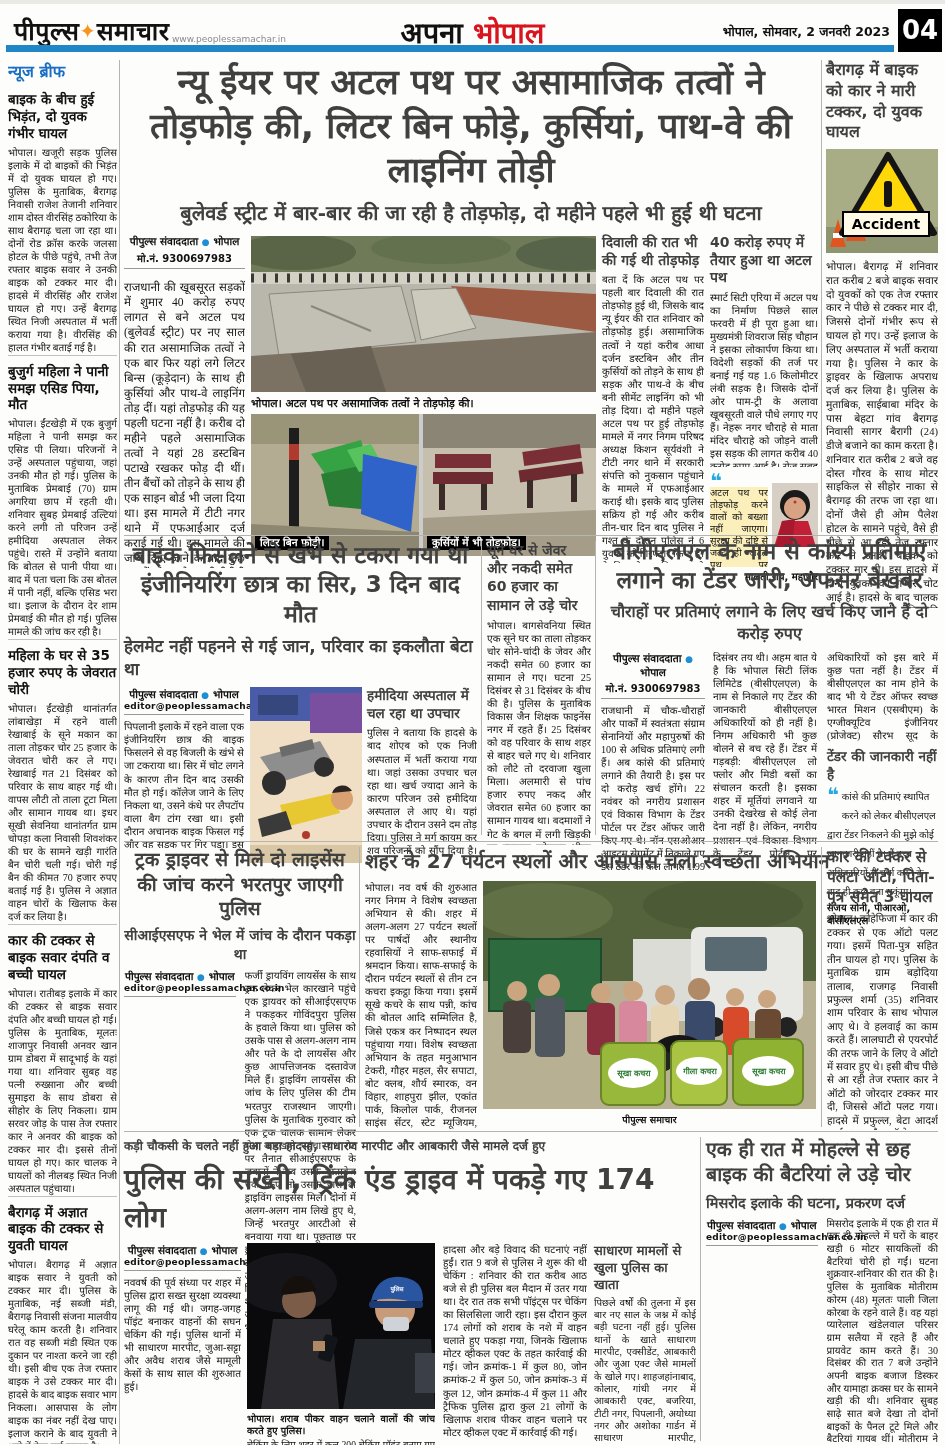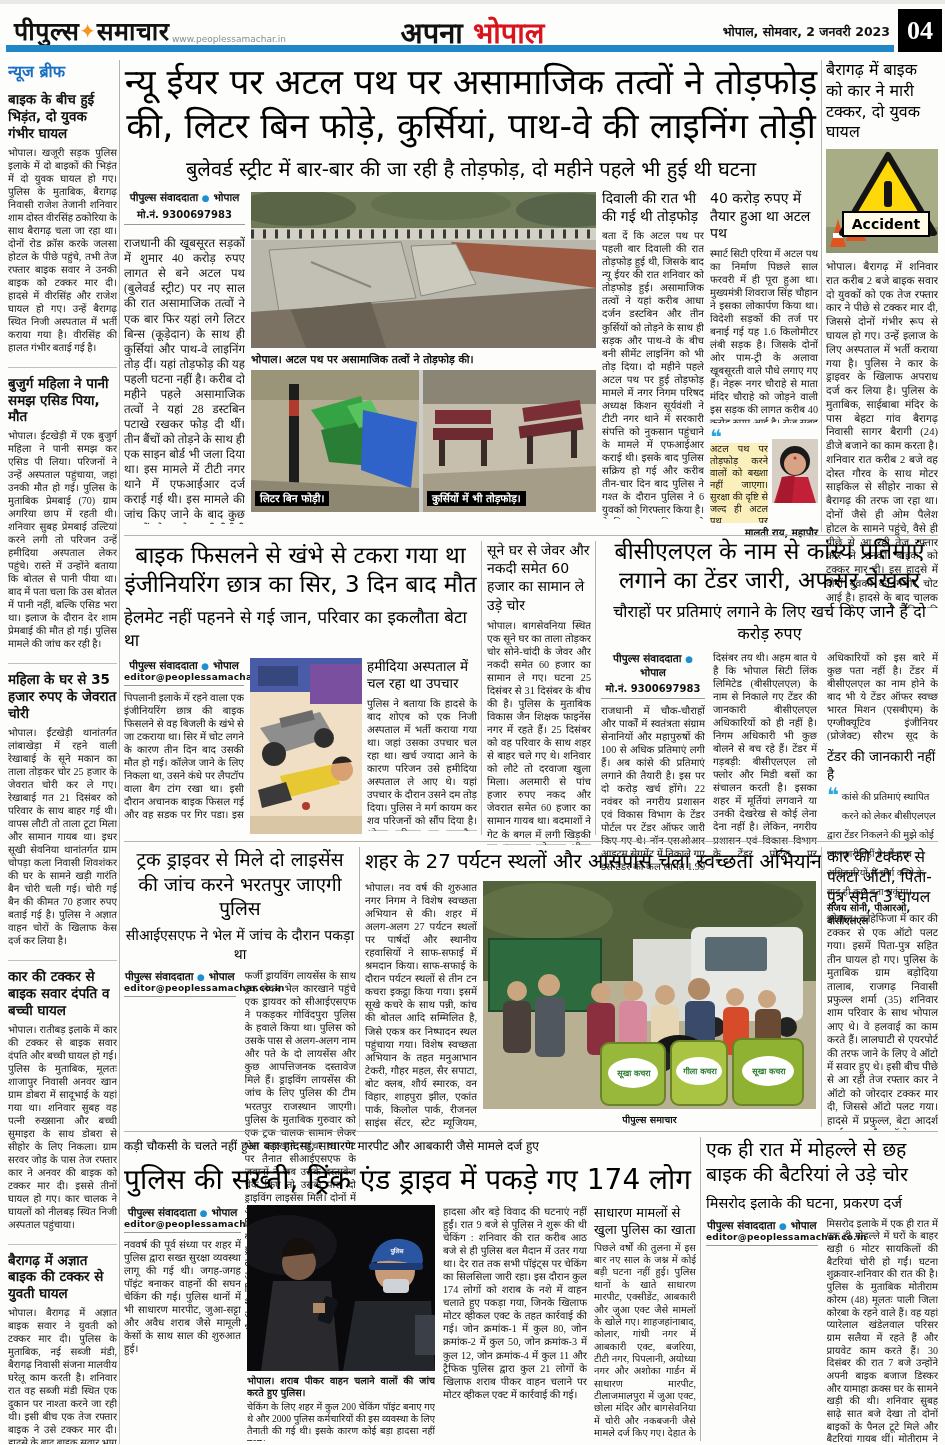--- a/index.html
+++ b/index.html
@@ -1,30 +1,30 @@
 <!DOCTYPE html>
 <html><head>
 <meta charset="utf-8">
 <style>
   html,body{margin:0;padding:0;background:#e9e9e6;}
   #page{position:relative;width:945px;height:1445px;background:#fdfdfb;margin:4px auto;overflow:hidden;
         font-family:"DejaVu Sans","Liberation Sans",sans-serif;color:#111;}
   .abs{position:absolute;}
-  .headline{font-weight:400;color:#000000;font-family:"DejaVu Sans",sans-serif;}
+  .headline{font-weight:700;color:#404040;font-family:"DejaVu Sans",sans-serif;}
   .body-txt{font-family:"Liberation Serif","DejaVu Serif",serif;text-align:justify;color:#151515;overflow:hidden;}
   .byline-box{text-align:center;font-weight:700;font-size:10.5px;border-bottom:1px solid #999;
               padding-bottom:3px;margin-bottom:5px;}
   .byline-box .dot{color:#1d8fd4;font-size:9px;}
   .byline-box .email{font-size:9px;font-weight:700;letter-spacing:.2px;}
   .cap-label{position:absolute;background:#000;color:#fff;font-weight:700;font-size:10.5px;
              padding:1px 5px;line-height:1.3;}
   .vline{background:#b5b5b0;width:1px;}
   .hline{background:#b5b5b0;height:1px;}
   .quote-icon{color:#29a8e0;font-size:20px;line-height:1;font-weight:800;}
-  .brief-item{padding:7px 0 13px 0;border-bottom:1px solid #c2c2bd;}
+  .brief-item{padding:7px 0 1px 0;border-bottom:1px solid #c2c2bd;}
   .brief-item:last-child{border-bottom:none;}
   .brief-h{font-weight:800;font-size:13.5px;line-height:1.25;margin-bottom:4px;}
   .brief-b{font-family:"Liberation Serif",serif;font-size:10px;line-height:1.3;text-align:justify;color:#161616;}
   .photo{overflow:hidden;position:absolute;background:#ccc;}
   svg{display:block;}
 </style>
 </head>
 <body>
 
 <div id="page">
@@ -33,21 +33,21 @@
     <div class="abs" style="left:14px;top:9px;font-size:25px;font-weight:800;letter-spacing:.5px;">
       <span>पीपुल्स</span><span style="color:#f7941d;font-size:20px;vertical-align:2px;">✦</span><span>समाचार</span>
     </div>
     <div class="abs" style="left:172px;top:30px;font-size:9px;color:#8a8a8a;">www.peoplessamachar.in</div>
     <div class="abs" style="left:320px;top:8px;width:305px;text-align:center;font-size:29px;font-weight:800;">
       <span>अपना</span>
       <span style="color:#d8141e;">भोपाल</span>
     </div>
     <div class="abs" style="left:700px;top:19px;width:190px;text-align:right;font-size:12.5px;font-weight:700;">भोपाल, सोमवार, 2 जनवरी 2023</div>
     <div class="abs" style="left:898px;top:5px;width:44px;height:43px;background:#000;color:#fff;text-align:center;">
-      <span style="font-size:26px;font-weight:800;line-height:43px;font-family:Liberation Serif, serif;">04</span>
+      <span style="font-size:26px;font-weight:800;line-height:43px;">04</span>
     </div>
     <div class="abs" style="left:6px;top:41px;width:888px;height:7px;background:#1f86c7;"></div>
   </div>
 
   <div class="abs" style="left:8px;top:56px;width:109px;height:1384px;overflow:hidden;">
     <div style="color:#1a6fc4;font-size:16px;font-weight:800;margin-bottom:2px;">न्यूज ब्रीफ</div>
     <div class="brief-item">
       <div class="brief-h">बाइक के बीच हुई भिड़ंत, दो युवक गंभीर घायल</div>
       <div class="brief-b">भोपाल। खजूरी सड़क पुलिस इलाके में दो बाइकों की भिड़ंत में दो युवक घायल हो गए। पुलिस के मुताबिक, बैरागढ़ निवासी राजेश तेजानी शनिवार शाम दोस्त वीरसिंह ठकोरिया के साथ बैरागढ़ चला जा रहा था। दोनों रोड क्रॉस करके जलसा होटल के पीछे पहुंचे, तभी तेज रफ्तार बाइक सवार ने उनकी बाइक को टक्कर मार दी। हादसे में वीरसिंह और राजेश घायल हो गए। उन्हें बैरागढ़ स्थित निजी अस्पताल में भर्ती कराया गया है। वीरसिंह की हालत गंभीर बताई गई है।</div>
     </div>

